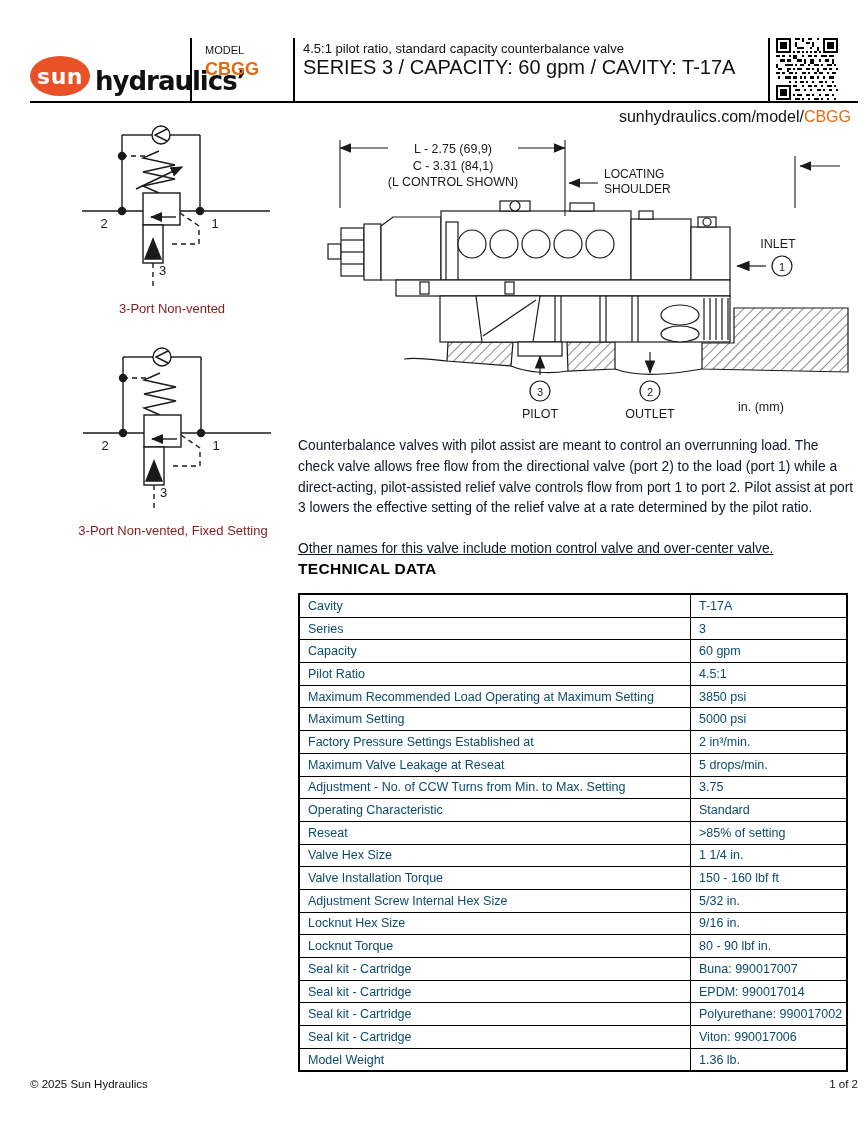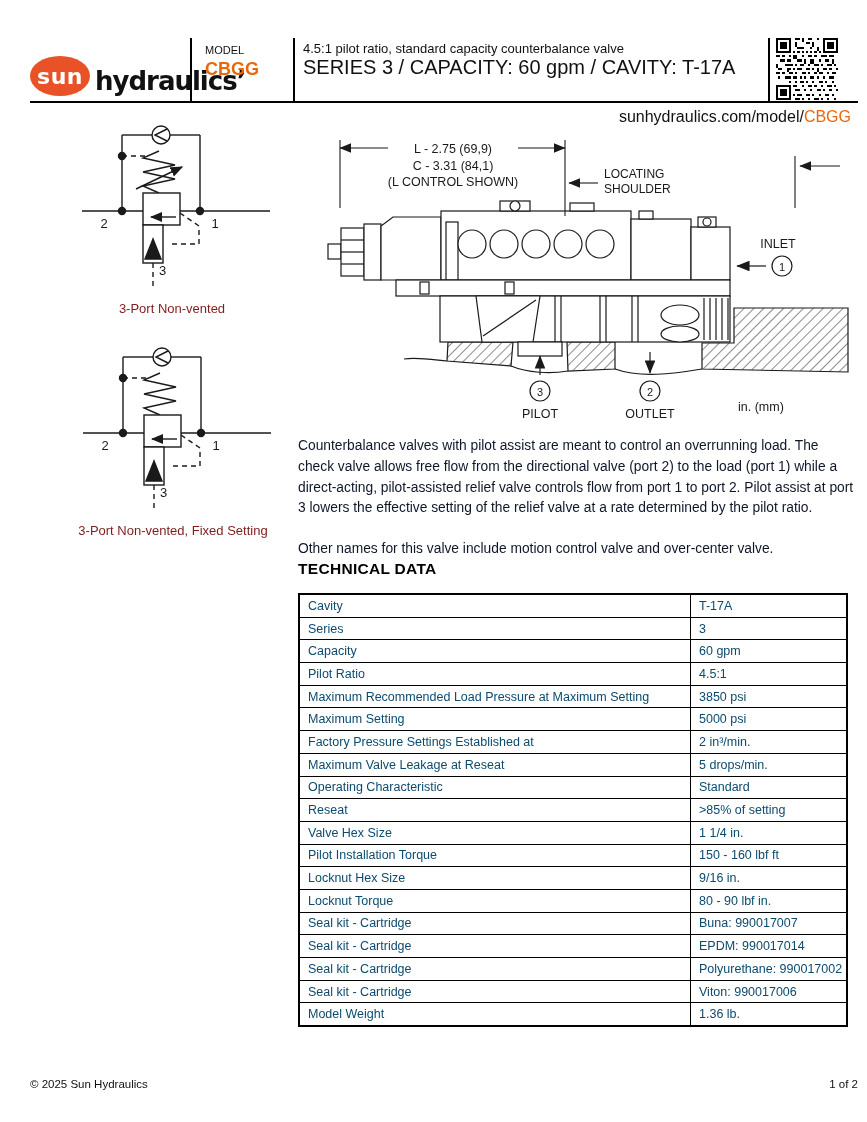--- a/index.html
+++ b/index.html
@@ -29,21 +29,21 @@
 
   
   .schem1{left:52px;top:123px;width:240px;text-align:center;}
   .schem2{left:48px;top:345px;width:250px;text-align:center;}
   .schem-caption{font-size:13px;color:#7f1d1d;margin-top:4px;}
   svg text{font-family:"Liberation Sans",sans-serif;fill:#1a1a1a;}
 
   
   .descr{left:298px;top:436px;width:560px;font-size:13.8px;line-height:20.8px;color:#0f172a;}
   .descr p{margin:0;}
-  .descr p + p{margin-top:20px;}
+  .descr p + p{margin-top:20px;text-decoration:underline;}
 
   
   .td-head{left:298px;top:560px;width:556px;display:flex;align-items:flex-start;}
   .td-title{font-weight:bold;font-size:15.5px;letter-spacing:.3px;color:#000;}
   .td-note{font-size:11px;margin-left:18px;color:#111;}
   table.specs{position:absolute;left:298px;top:593px;width:550px;
               border-collapse:collapse;table-layout:fixed;
               border:2px solid #000;font-size:12.5px;color:#0c4a6e;}
   table.specs td{border:1px solid #000;height:21.7px;padding:0 8px;vertical-align:middle;
                  white-space:nowrap;overflow:hidden;}
@@ -399,50 +399,58 @@
         </tr>
         <tr>
           <td>Capacity</td>
           <td>60 gpm</td>
         </tr>
         <tr>
           <td>Pilot Ratio</td>
           <td>4.5:1</td>
         </tr>
         <tr>
-          <td>Maximum Recommended Load Pressure at Maximum Setting</td>
+          <td>Maximum Recommended Load Operating at Maximum Setting</td>
           <td>3850 psi</td>
         </tr>
         <tr>
           <td>Maximum Setting</td>
           <td>5000 psi</td>
         </tr>
         <tr>
           <td>Factory Pressure Settings Established at</td>
           <td>2 in³/min.</td>
         </tr>
         <tr>
           <td>Maximum Valve Leakage at Reseat</td>
           <td>5 drops/min.</td>
         </tr>
         <tr>
+          <td>Adjustment - No. of CCW Turns from Min. to Max. Setting</td>
+          <td>3.75</td>
+        </tr>
+        <tr>
           <td>Operating Characteristic</td>
           <td>Standard</td>
         </tr>
         <tr>
           <td>Reseat</td>
           <td>&gt;85% of setting</td>
         </tr>
         <tr>
           <td>Valve Hex Size</td>
           <td>1 1/4 in.</td>
         </tr>
         <tr>
-          <td>Pilot Installation Torque</td>
+          <td>Valve Installation Torque</td>
           <td>150 - 160 lbf ft</td>
+        </tr>
+        <tr>
+          <td>Adjustment Screw Internal Hex Size</td>
+          <td>5/32 in.</td>
         </tr>
         <tr>
           <td>Locknut Hex Size</td>
           <td>9/16 in.</td>
         </tr>
         <tr>
           <td>Locknut Torque</td>
           <td>80 - 90 lbf in.</td>
         </tr>
         <tr>

